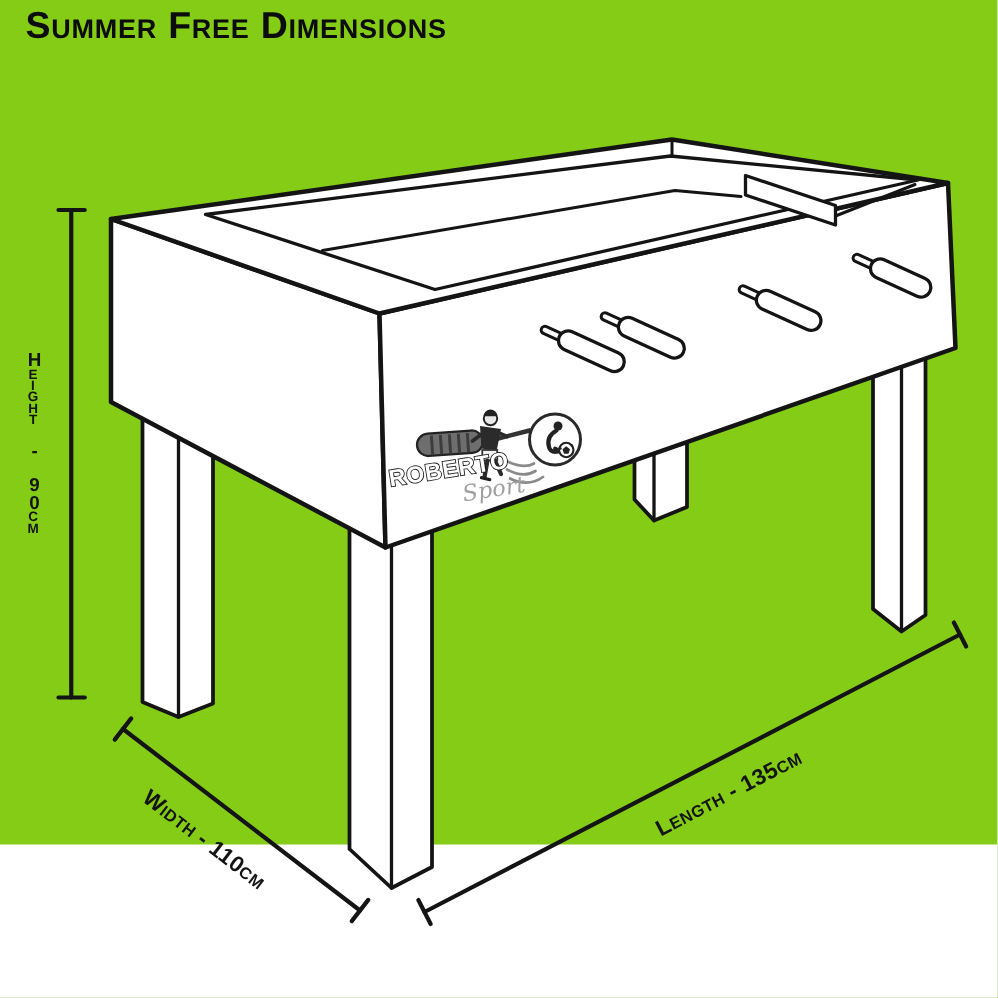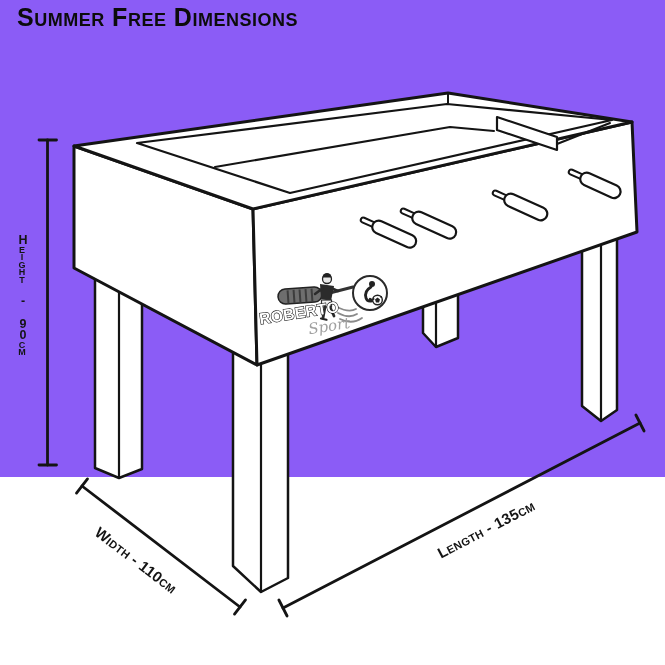--- a/index.html
+++ b/index.html
@@ -7,22 +7,22 @@
     padding: 0;
     background: #ffffff;
     width: 665px;
     height: 665px;
     font-family: "Liberation Sans", sans-serif;
     overflow: hidden;
   }
   #stage {
     position: relative;
     width: 665px;
-    height: 477px;
-    background: #8b5cf6;
+    height: 563px;
+    background: #84cc16;
   }
   #diagram-svg {
     position: absolute;
     left: 0; top: 0;
     width: 665px; height: 665px;
   }
   .page-title {
     position: absolute;
     left: 17px;
     top: 3px;

